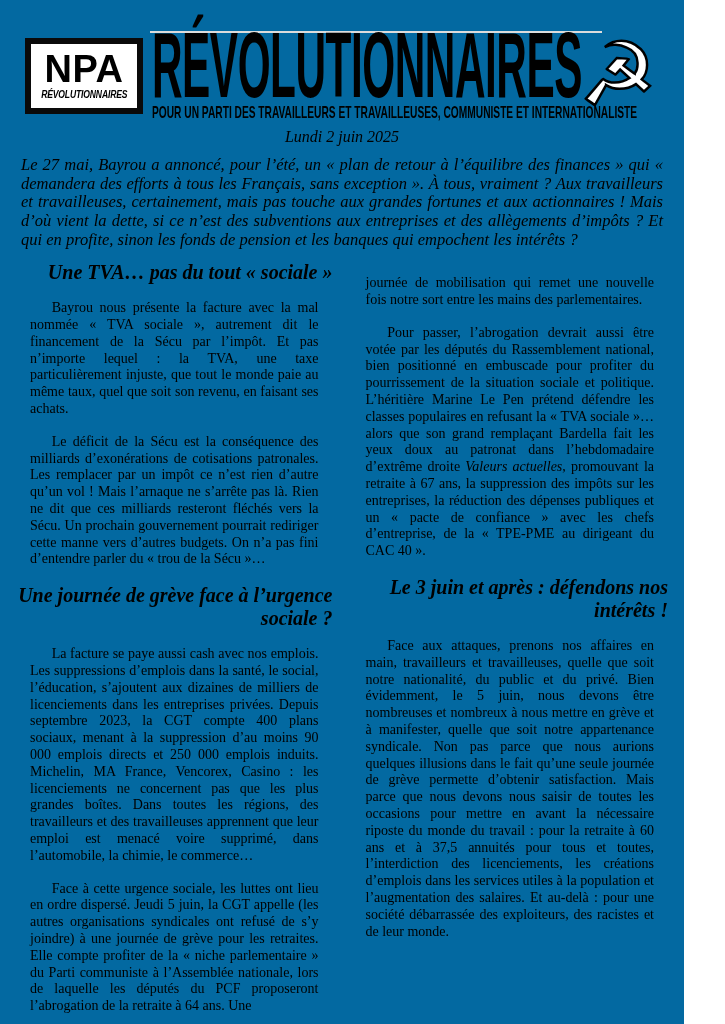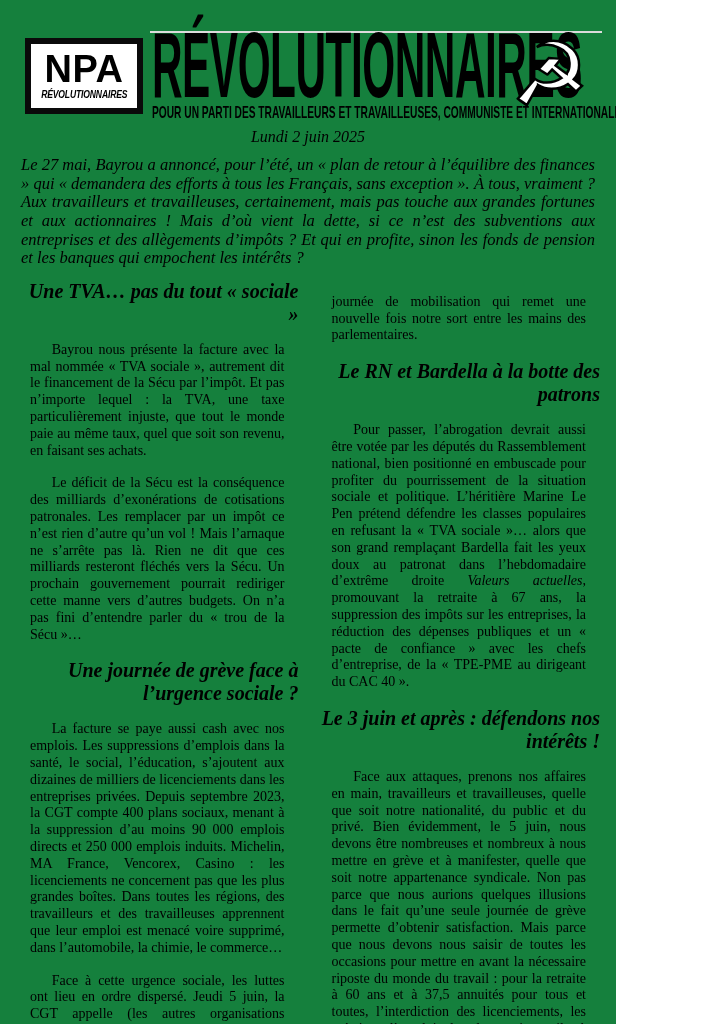--- a/index.html
+++ b/index.html
@@ -1,20 +1,20 @@
 <!DOCTYPE html>
 <html lang="fr"><head>
 <meta charset="utf-8">
 <style>
   html, body { margin: 0; padding: 0; background: #ffffff; }
   .page {
     position: relative;
-    width: 616px;
+    width: 684px;
     height: 1024px;
-    background: #15803d;
+    background: #0369a1;
     color: #000;
     overflow: hidden;
     font-family: "Liberation Serif", serif;
   }
 
   
   .top-rule {
     position: absolute;
     left: 150px; top: 31px;
     width: 452px; height: 2px;
@@ -152,21 +152,20 @@
       <div class="sec-heading first">Une TVA… pas du tout « sociale »</div>
       <p class="para">Bayrou nous présente la facture avec la mal nommée « TVA sociale », autrement dit le financement de la Sécu par l’impôt. Et pas n’importe lequel : la TVA, une taxe particulièrement injuste, que tout le monde paie au même taux, quel que soit son revenu, en faisant ses achats.</p>
       <p class="para">Le déficit de la Sécu est la conséquence des milliards d’exonérations de cotisations patronales. Les remplacer par un impôt ce n’est rien d’autre qu’un vol ! Mais l’arnaque ne s’arrête pas là. Rien ne dit que ces milliards resteront fléchés vers la Sécu. Un prochain gouvernement pourrait rediriger cette manne vers d’autres budgets. On n’a pas fini d’entendre parler du « trou de la Sécu »…</p>
       <div class="sec-heading">Une journée de grève face à l’urgence sociale ?</div>
       <p class="para">La facture se paye aussi cash avec nos emplois. Les suppressions d’emplois dans la santé, le social, l’éducation, s’ajoutent aux dizaines de milliers de licenciements dans les entreprises privées. Depuis septembre 2023, la CGT compte 400 plans sociaux, menant à la suppression d’au moins 90 000 emplois directs et 250 000 emplois induits. Michelin, MA France, Vencorex, Casino : les licenciements ne concernent pas que les plus grandes boîtes. Dans toutes les régions, des travailleurs et des travailleuses apprennent que leur emploi est menacé voire supprimé, dans l’automobile, la chimie, le commerce…</p>
       <p class="para">Face à cette urgence sociale, les luttes ont lieu en ordre dispersé. Jeudi 5 juin, la CGT appelle (les autres organisations syndicales ont refusé de s’y joindre) à une journée de grève pour les retraites. Elle compte profiter de la « niche parlementaire » du Parti communiste à l’Assemblée nationale, lors de laquelle les députés du PCF proposeront l’abrogation de la retraite à 64 ans. Une</p>
     </div>
 
     <div class="col">
       <p class="para no-indent">journée de mobilisation qui remet une nouvelle fois notre sort entre les mains des parlementaires.</p>
-      <div class="sec-heading">Le RN et Bardella à la botte des patrons</div>
       <p class="para"><span>Pour passer, l’abrogation devrait aussi être votée par les députés du Rassemblement national, bien positionné en embuscade pour profiter du pourrissement de la situation sociale et politique. L’héritière Marine Le Pen prétend défendre les classes populaires en refusant la « TVA sociale »… alors que son grand remplaçant Bardella fait les yeux doux au patronat dans l’hebdomadaire d’extrême droite </span><span class="it">Valeurs actuelles</span><span>, promouvant la retraite à 67 ans, la suppression des impôts sur les entreprises, la réduction des dépenses publiques et un « pacte de confiance » avec les chefs d’entreprise, de la « TPE-PME au dirigeant du CAC 40 ».</span></p>
       <div class="sec-heading">Le 3 juin et après : défendons nos inté­rêts !</div>
       <p class="para">Face aux attaques, prenons nos affaires en main, travailleurs et travailleuses, quelle que soit notre nationalité, du public et du privé. Bien évidemment, le 5 juin, nous devons être nombreuses et nombreux à nous mettre en grève et à manifester, quelle que soit notre appartenance syndicale. Non pas parce que nous aurions quelques illusions dans le fait qu’une seule journée de grève permette d’obtenir satisfaction. Mais parce que nous devons nous saisir de toutes les occasions pour mettre en avant la nécessaire riposte du monde du travail : pour la retraite à 60 ans et à 37,5 annuités pour tous et toutes, l’interdiction des licenciements, les créations d’emplois dans les services utiles à la population et l’augmentation des salaires. Et au-delà : pour une société débarrassée des exploiteurs, des racistes et de leur monde.</p>
     </div>
 
   </div>
 
 </div>
 
 </body></html>

